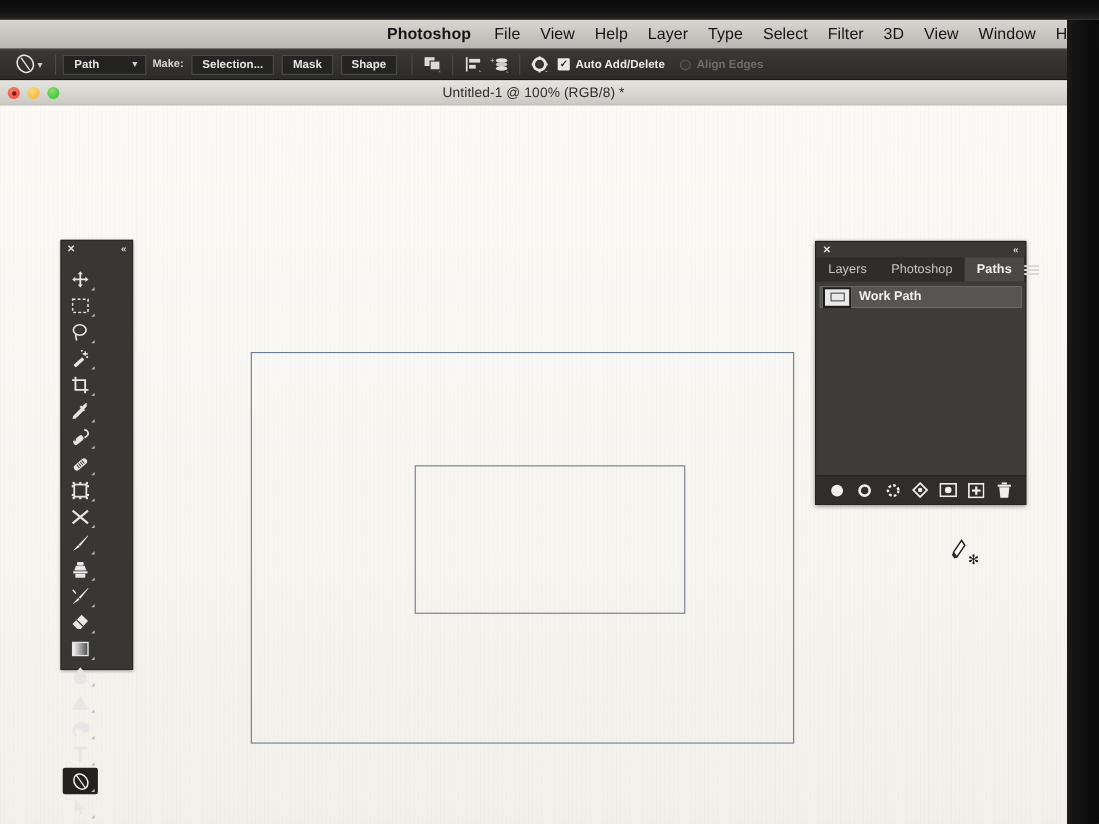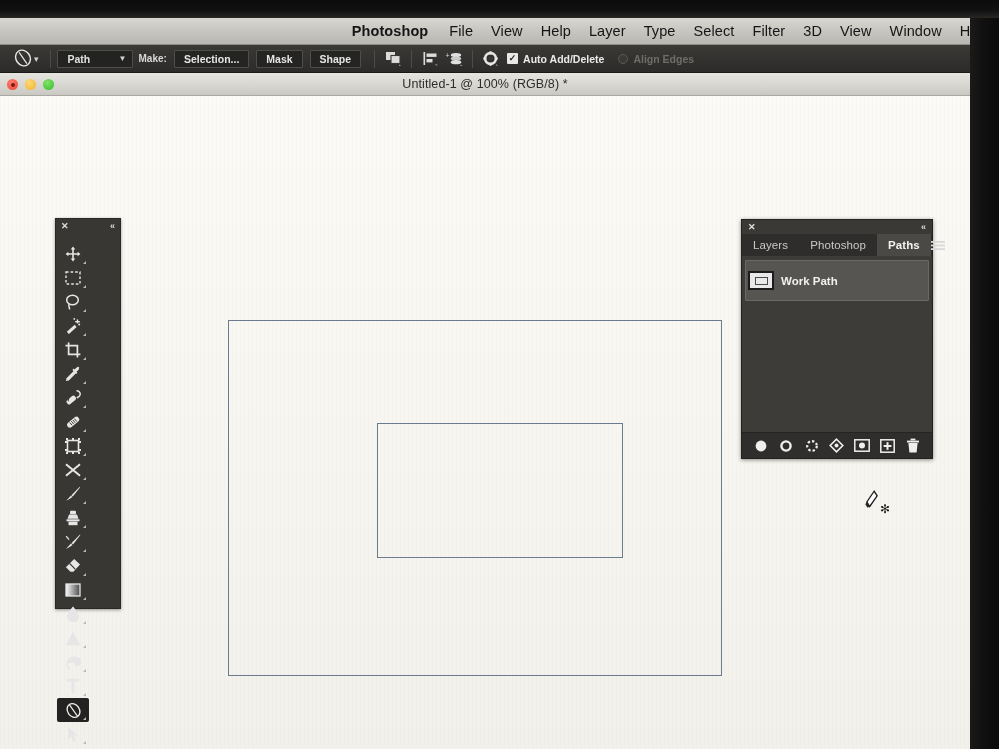--- a/index.html
+++ b/index.html
@@ -163,21 +163,21 @@
     background:#2e2d2b; position:relative;justify-content:space-between;
   }
   .pp-tab {
     display:flex; align-items:center; padding:0 11px;
     font-size:11.5px; color:#c8c8c8; letter-spacing:0.1px;
   }
   .pp-tab.active { background:#4a4946; color:#f2f2f2; font-weight:bold; }
   .pp-menu { margin-left:auto; display:flex; align-items:center; padding-right:8px; }
   .pp-body { flex:1; background:#3d3c39; padding:4px 3px 0 3px; }
   .pathrow {
-    height:41px; display:flex; align-items:center;
+    height:20px; display:flex; align-items:center;
     background:#565552; border:1px solid #6a6966; border-radius:1px;
     padding-left:2px; gap:7px;
   }
   .path-thumb {
     width:26px; height:19px; background:#e9e9e9;
     border:2px solid #1c1c1c; display:flex; align-items:center; justify-content:center;
   }
   .path-thumb .inner { width:13px;height:8px;border:1px solid #4a4a4a; }
   .path-name { font-size:11.5px; color:#f0f0f0; font-weight:bold; }
   .pp-footer {

